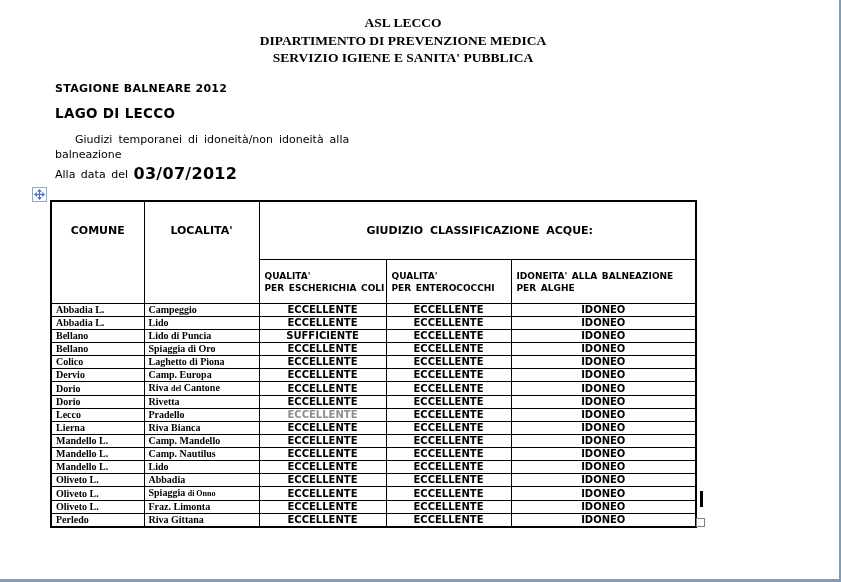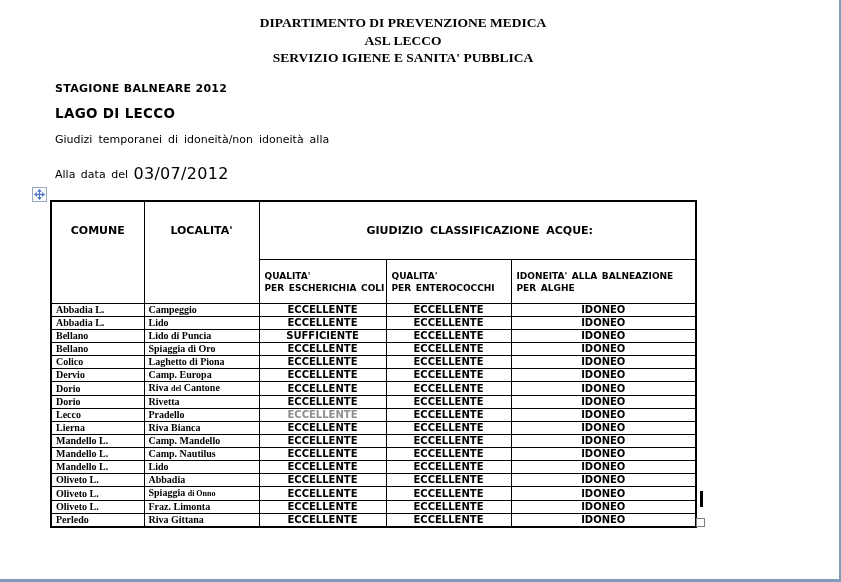--- a/index.html
+++ b/index.html
@@ -25,27 +25,27 @@
     font-size:11px;font-weight:bold;letter-spacing:.3px;text-align:center;
   }
   .lake-title{
     position:absolute;top:105px;left:55px;
     font-size:13.5px;font-weight:bold;letter-spacing:.3px;
   }
   .subtitle{
     position:absolute;top:133px;left:55px;width:330px;
     font-size:11px;line-height:14.5px;
   }
-  .subtitle .l1{word-spacing:2.5px;display:block;}
+  .subtitle .l1{word-spacing:2.5px;display:block;margin-left:20px;}
   .subtitle .l2{display:block;}
   .date-line{
     position:absolute;top:164px;left:55px;font-size:11px;word-spacing:2px;
   }
   .date-line .date-value{
-    font-size:16px;font-weight:normal;word-spacing:0;vertical-align:-1px;letter-spacing:.3px;
+    font-size:16px;font-weight:bold;word-spacing:0;vertical-align:-1px;letter-spacing:.3px;
   }
   .move-handle{
     position:absolute;top:187px;left:32px;width:13px;height:13px;
     border:1px solid #9aa7b8;background:#fdfdfd;
     display:flex;align-items:center;justify-content:center;cursor:move;
   }
   .tbl-wrap{position:absolute;top:200px;left:50px;}
   table.tbl{
     border-collapse:collapse;table-layout:fixed;width:645px;
     border:2px solid #000;
@@ -79,30 +79,31 @@
     position:absolute;left:696px;top:518px;width:7px;height:7px;
     border:1px solid #808080;background:#fff;cursor:nwse-resize;
   }
 </style>
 </head>
 <body>
 
 <div class="page">
 
   <div class="doc-header">
+    <div>ASL LECCO</div>
     <div>DIPARTIMENTO DI PREVENZIONE MEDICA</div>
-    <div>ASL LECCO</div>
     <div>SERVIZIO IGIENE E SANITA' PUBBLICA</div>
   </div>
 
   <div class="season-title">STAGIONE BALNEARE 2012</div>
   <div class="lake-title">LAGO DI LECCO</div>
 
   <div class="subtitle">
     <span class="l1">Giudizi temporanei di idoneità/non idoneità alla</span>
+    <span class="l2">balneazione</span>
   </div>
 
   <div class="date-line">
     <span>Alla data del</span>
     <span class="date-value">03/07/2012</span>
   </div>
 
   <div class="move-handle">
     <span>
       <svg width="11" height="11" viewBox="0 0 11 11">

